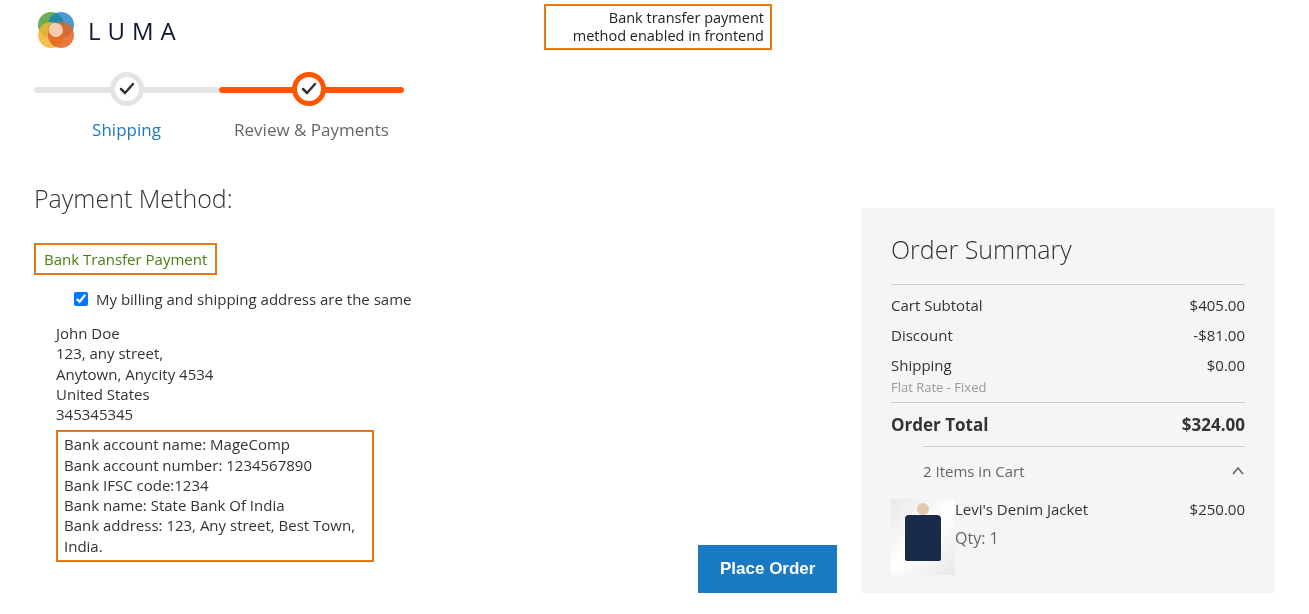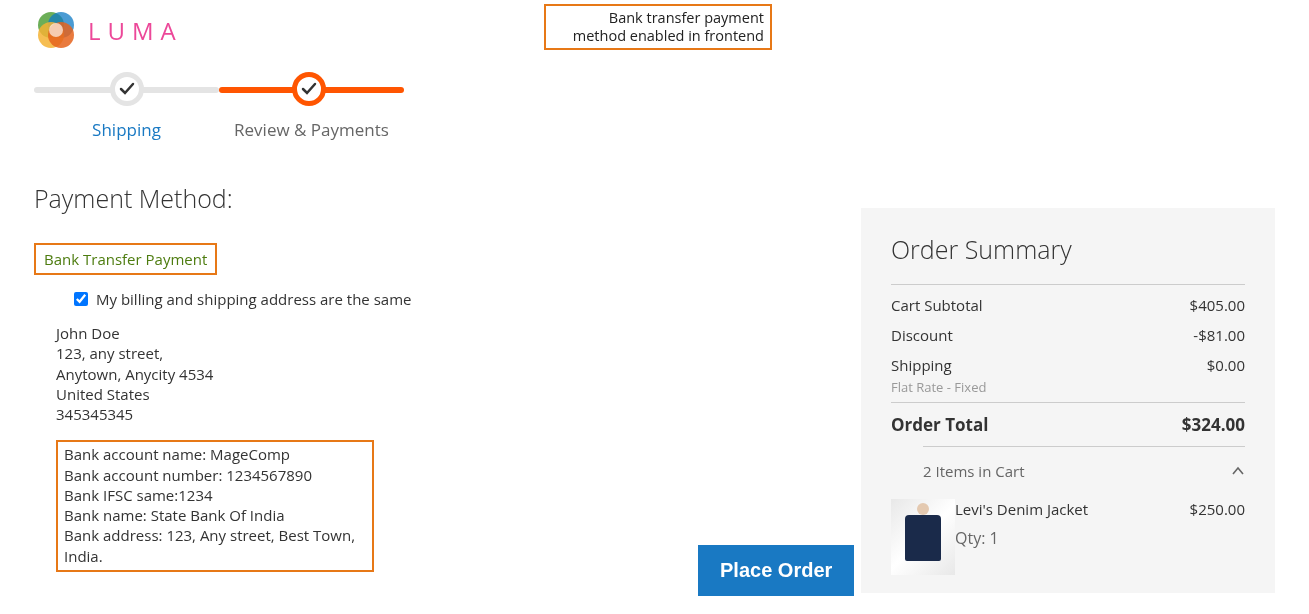--- a/index.html
+++ b/index.html
@@ -19,21 +19,21 @@
     display: flex;
     align-items: center;
     gap: 10px;
     margin-bottom: 18px;
   }
   .logo-mark { width: 44px; height: 44px; position: relative; }
   .logo-text {
     font-size: 24px;
     letter-spacing: 7px;
     font-weight: 400;
-    color: #ec4899;
+    color: #0f172a;
   }
   
   .progress {
     position: relative;
     width: 370px;
     height: 40px;
     margin-bottom: 8px;
   }
   .progress-line-gray {
     position: absolute;
@@ -120,37 +120,37 @@
   }
   .billing-row input { width: 14px; height: 14px; }
   .address {
     margin-left: 22px;
     font-size: 15px;
     color: #333;
     line-height: 1.35;
   }
   .bank-box {
     margin-left: 22px;
-    margin-top: 16px;
+    margin-top: 6px;
     border: 2px solid #e77817;
     padding: 2px 6px 4px 6px;
     width: 318px;
     font-size: 15px;
     color: #333;
     line-height: 1.35;
   }
   
   .place-order {
     position: absolute;
     top: 545px;
     left: 698px;
     background: #1979c3;
     color: #fff;
     border: none;
-    font-size: 20px;
+    font-size: 17px;
     font-weight: 600;
     padding: 14px 22px;
     cursor: pointer;
   }
   
   .summary {
     position: absolute;
     top: 208px;
     left: 861px;
     width: 414px;
@@ -288,21 +288,21 @@
     <div>John Doe</div>
     <div>123, any street,</div>
     <div>Anytown, Anycity 4534</div>
     <div>United States</div>
     <div>345345345</div>
   </div>
 
   <div class="bank-box">
     <div>Bank account name: MageComp</div>
     <div>Bank account number: 1234567890</div>
-    <div>Bank IFSC same:1234</div>
+    <div>Bank IFSC code:1234</div>
     <div>Bank name: State Bank Of India</div>
     <div>Bank address: 123, Any street, Best Town, India.</div>
   </div>
 
 </div>
 
 <button class="place-order">
   <span>Place Order</span>
 </button>
 

